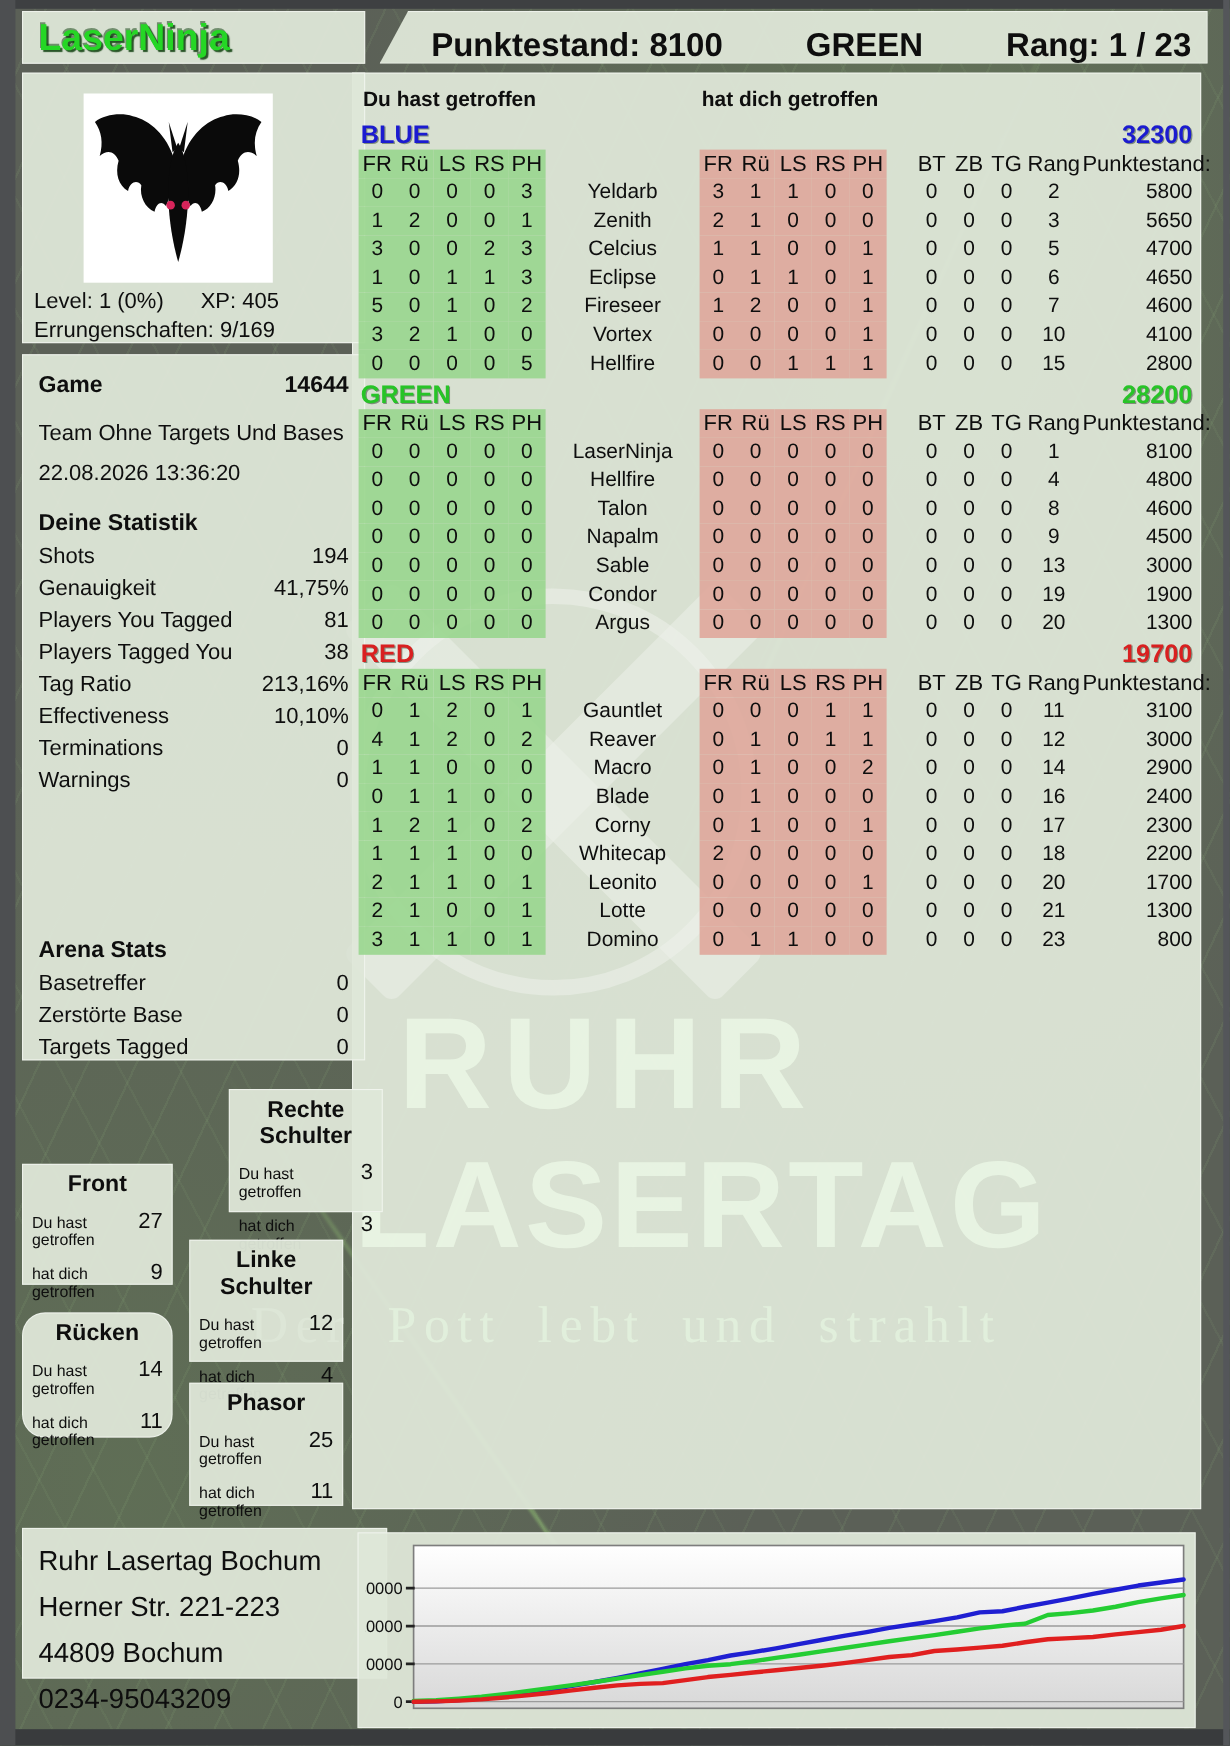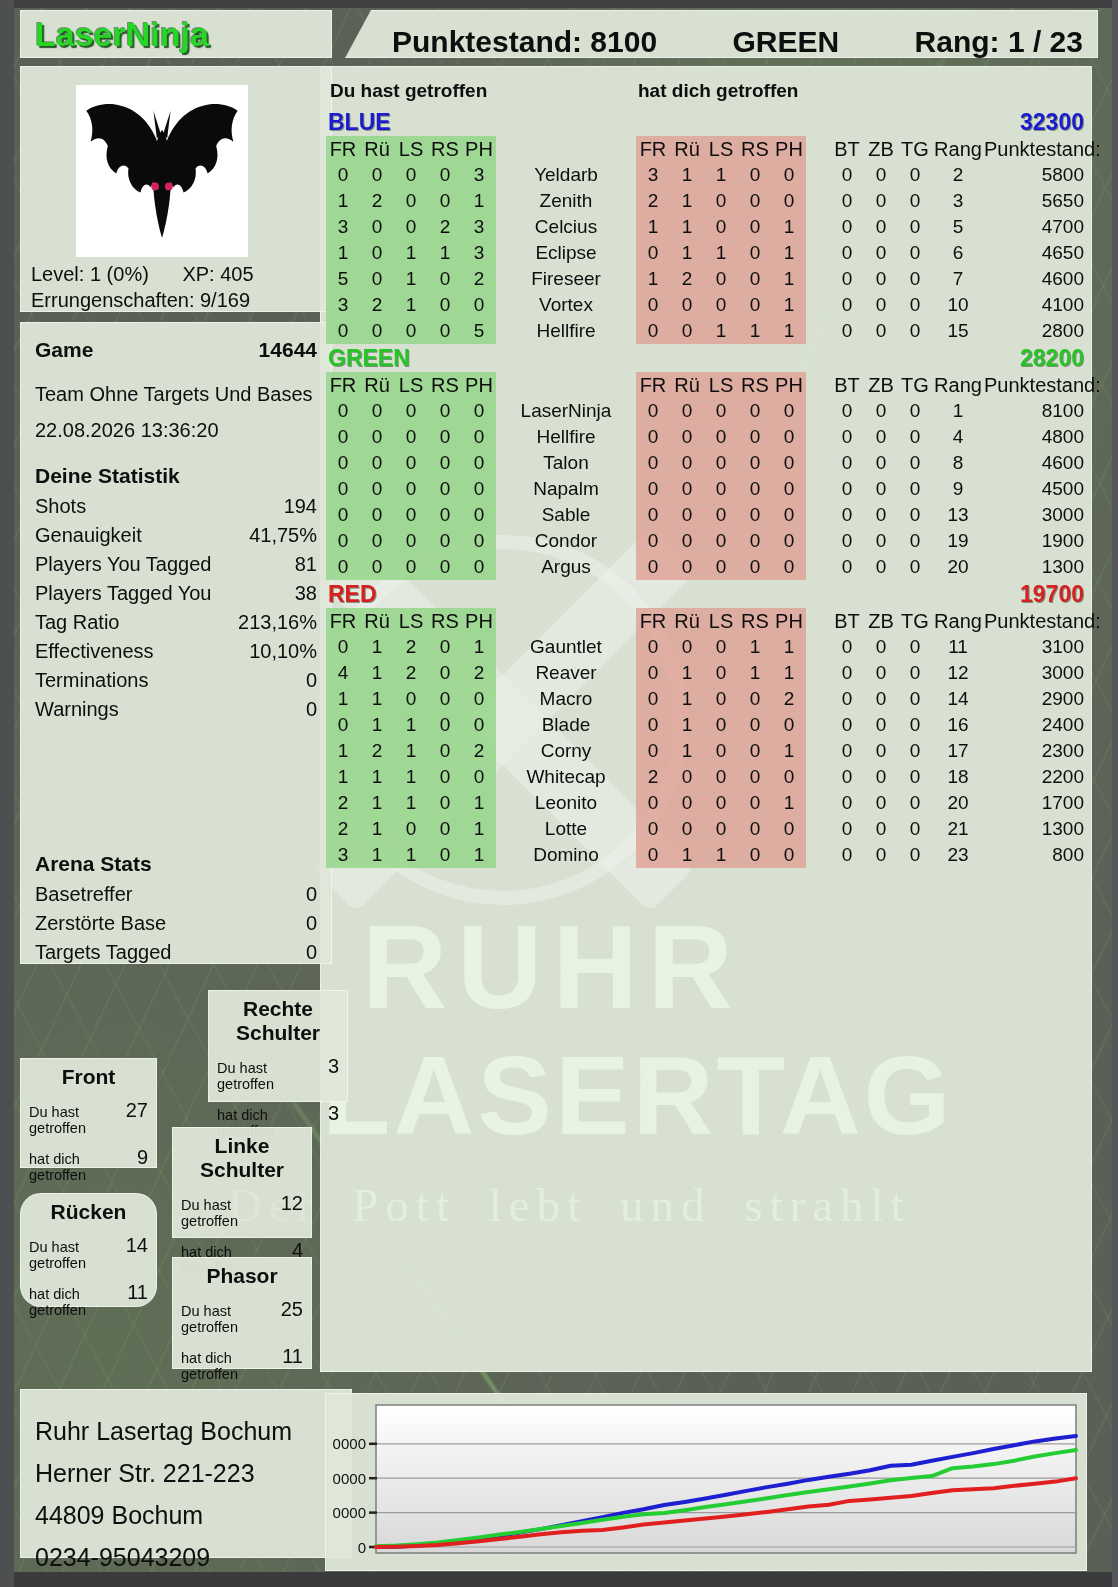--- a/index.html
+++ b/index.html
@@ -83,21 +83,21 @@
   
   .watermark { position:absolute; z-index:2; pointer-events:none; }
   .wm-emblem { left:238px; top:455px; width:530px; height:530px; opacity:0.55; }
   .wm-word { color:rgba(236,248,231,0.78); font-weight:bold; line-height:1; }
   .wm-1 { left:362px; top:908px; font-size:118px; letter-spacing:10px; }
   .wm-2 { left:322px; top:1040px; font-size:112px; letter-spacing:3px; }
   .wm-tag { left:228px; top:1178px; font-family:"Liberation Serif", serif; font-size:47px;
     color:rgba(228,243,223,0.8); letter-spacing:7px; word-spacing:14px; }
 
   
-  .venue-panel { left:20px; top:1389px; width:332px; height:169px; padding:20px 14px; z-index:3; }
+  .venue-panel { left:20px; top:1389px; width:332px; height:137px; padding:8px 14px; z-index:3; }
   .venue-panel div { font-size:25px; line-height:42px; }
   .chart-panel { left:325px; top:1393px; width:762px; height:178px; z-index:3; padding:5px 6px; }
 </style>
 </head>
 <body>
 
 <div class="page">
   <div class="streak s1"></div>
   <div class="streak s2"></div>
 

